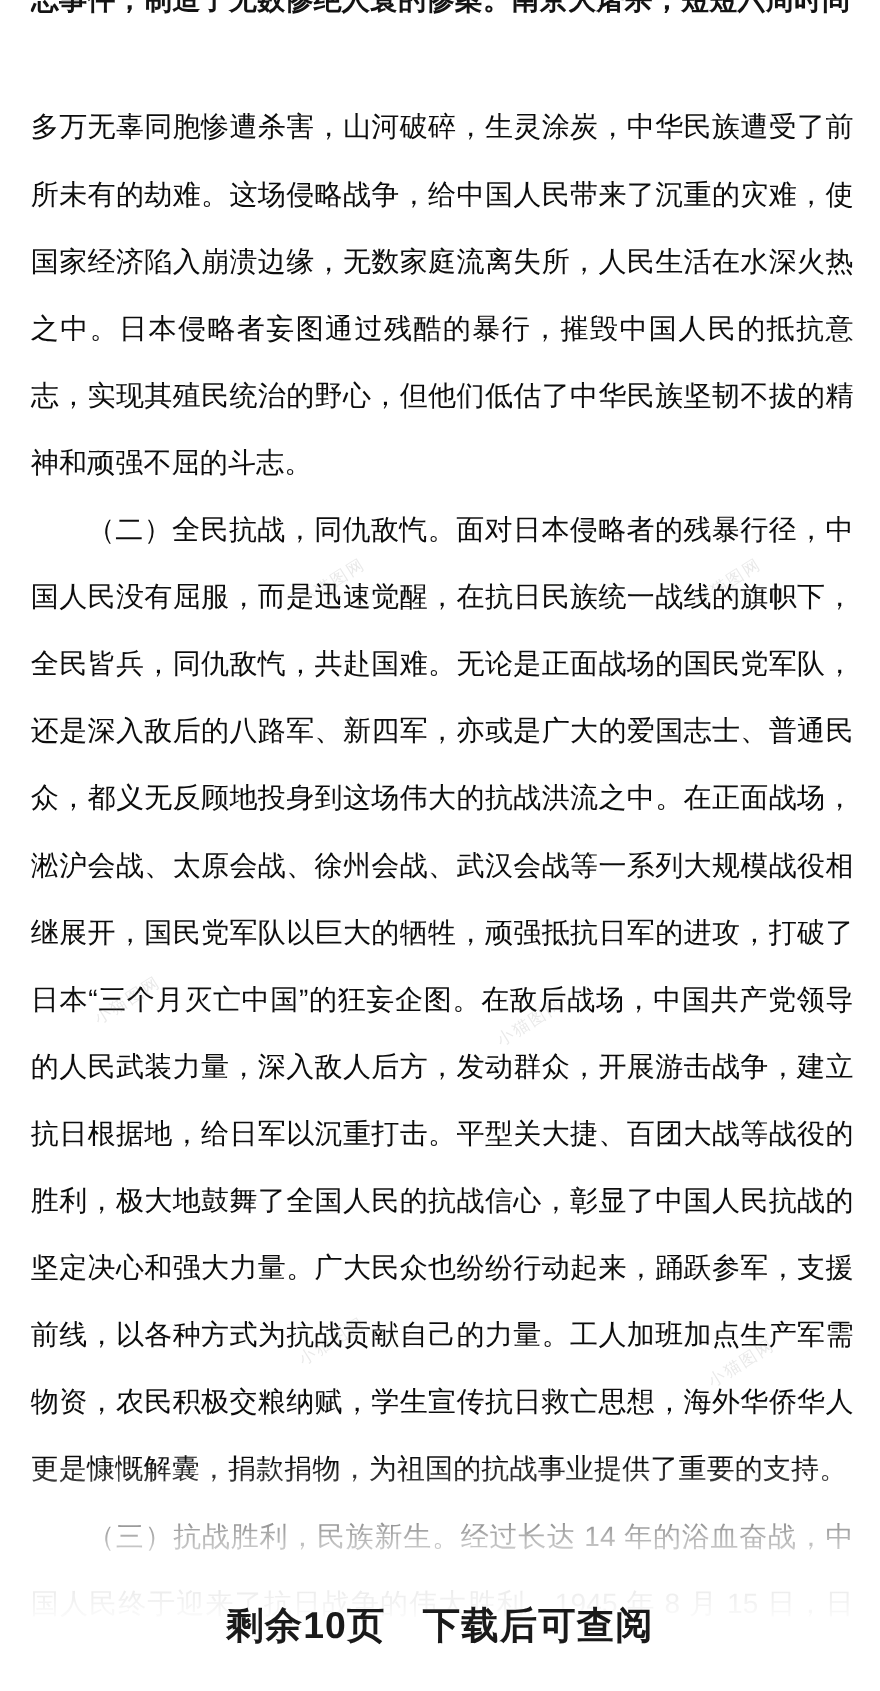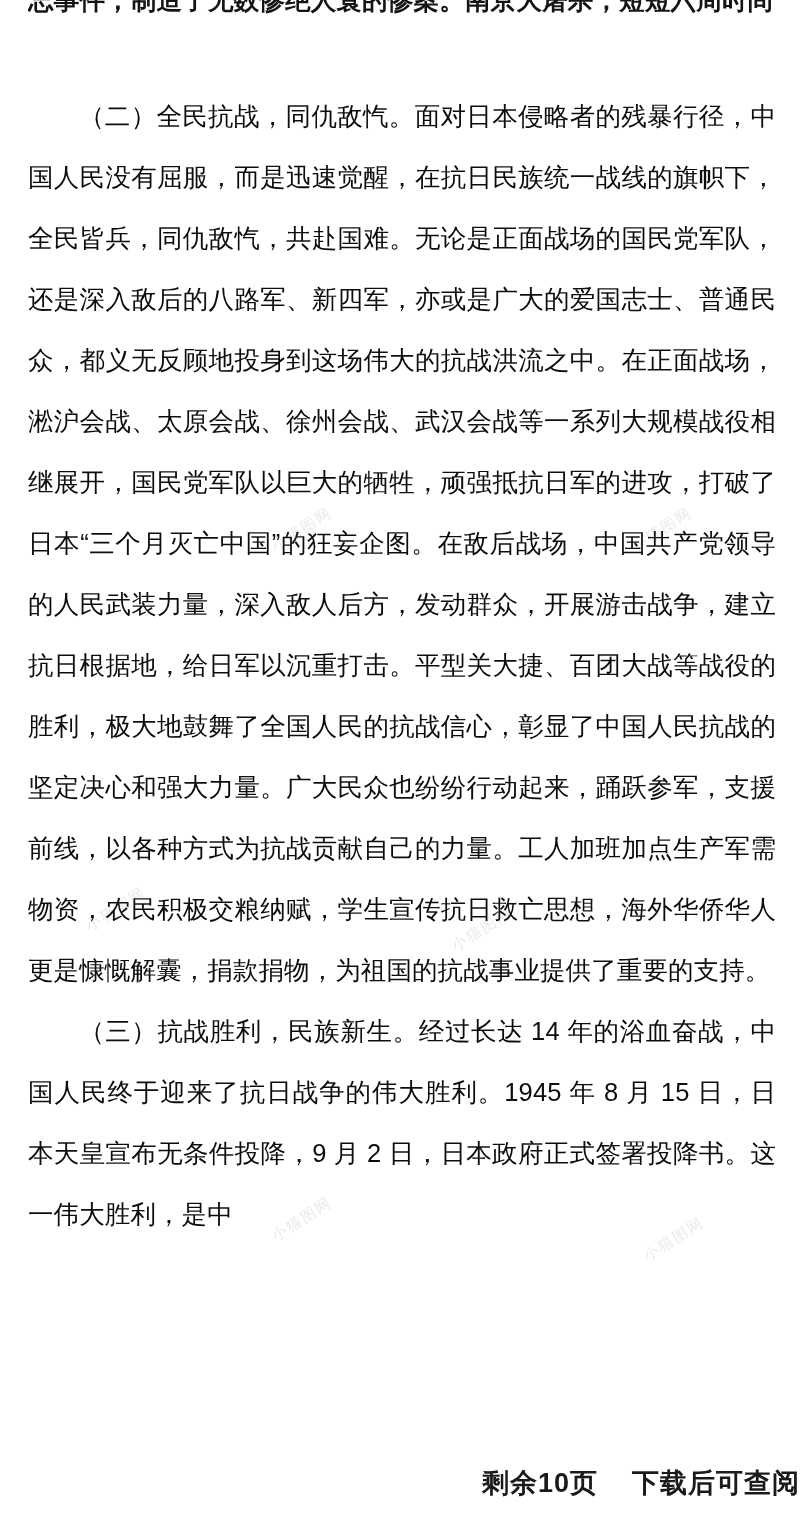--- a/index.html
+++ b/index.html
@@ -97,40 +97,41 @@
     height: 210px;
     background: linear-gradient(to bottom, rgba(255,255,255,0) 0%, rgba(255,255,255,0.85) 42%, #ffffff 72%);
     pointer-events: none;
   }
 
   .footer {
     position: absolute;
     left: 0;
     right: 0;
     bottom: 36px;
-    text-align: right;
-    font-size: 27px;
+    text-align: center;
+    font-size: 34px;
     font-weight: 700;
     color: #1a1a1a;
     letter-spacing: 1px;
   }
   .footer .gap {
     display: inline-block;
     width: 34px;
   }
 </style>
 </head>
 <body>
 
 <div class="page">
 
   <div class="clipped-line">忘事件，制造了无数惨绝人寰的惨案。南京大屠杀，短短六周时间，30</div>
 
   <div class="body-block">
 
+    <p class="para"><span>多万无辜同胞惨遭杀害，山河破碎，生灵涂炭，中华民族遭受了前所未有的劫难。这场侵略战争，给中国人民带来了沉重的灾难，使国家经济陷入崩溃边缘，无数家庭流离失所，人民生活在水深火热之中。日本侵略者妄图通过残酷的暴行，摧毁中国人民的抵抗意志，实现其殖民统治的野心，但他们低估了中华民族坚韧不拔的精神和顽强不屈的斗志。</span></p>
 
     <p class="para indent"><span class="bold">（二）全民抗战，同仇敌忾。</span><span>面对日本侵略者的残暴行径，中国人民没有屈服，而是迅速觉醒，在抗日民族统一战线的旗帜下，全民皆兵，同仇敌忾，共赴国难。无论是正面战场的国民党军队，还是深入敌后的八路军、新四军，亦或是广大的爱国志士、普通民众，都义无反顾地投身到这场伟大的抗战洪流之中。在正面战场，淞沪会战、太原会战、徐州会战、武汉会战等一系列大规模战役相继展开，国民党军队以巨大的牺牲，顽强抵抗日军的进攻，打破了日本“三个月灭亡中国”的狂妄企图。在敌后战场，中国共产党领导的人民武装力量，深入敌人后方，发动群众，开展游击战争，建立抗日根据地，给日军以沉重打击。平型关大捷、百团大战等战役的胜利，极大地鼓舞了全国人民的抗战信心，彰显了中国人民抗战的坚定决心和强大力量。广大民众也纷纷行动起来，踊跃参军，支援前线，以各种方式为抗战贡献自己的力量。工人加班加点生产军需物资，农民积极交粮纳赋，学生宣传抗日救亡思想，海外华侨华人更是慷慨解囊，捐款捐物，为祖国的抗战事业提供了重要的支持。</span></p>
 
     <p class="para indent"><span class="bold">（三）抗战胜利，民族新生。</span><span>经过长达 14 年的浴血奋战，中国人民终于迎来了抗日战争的伟大胜利。1945 年 8 月 15 日，日本天皇宣布无条件投降，9 月 2 日，日本政府正式签署投降书。这一伟大胜利，是中</span></p>
 
   </div>
 
   <div class="wm wm1">小猫图网</div>
   <div class="wm wm2">小猫图网</div>
   <div class="wm wm3">小猫图网</div>

